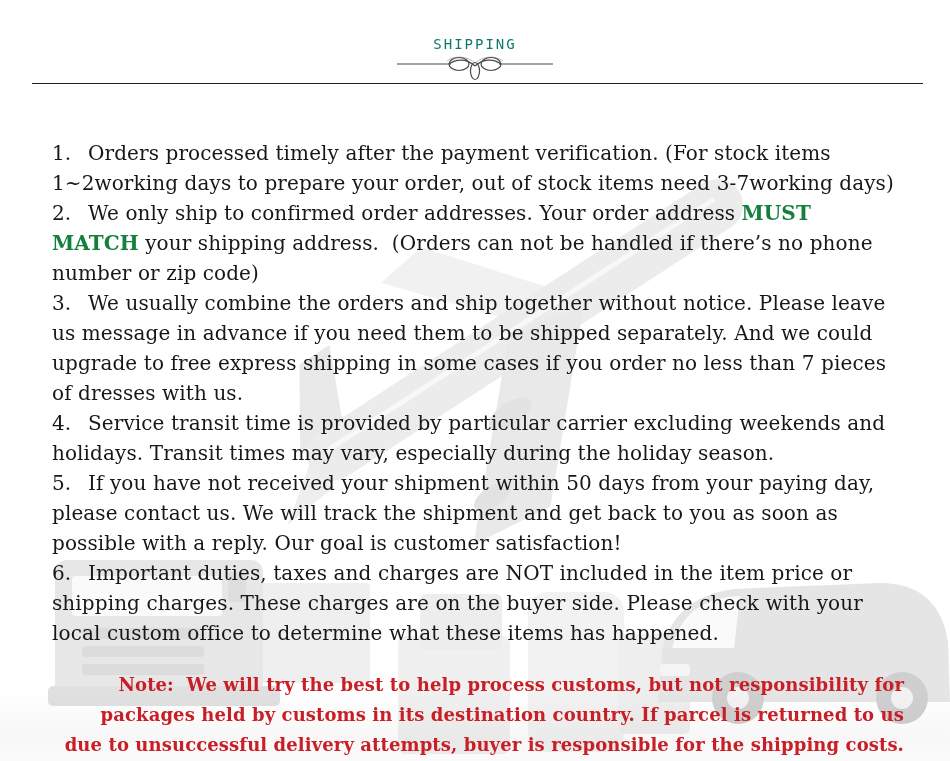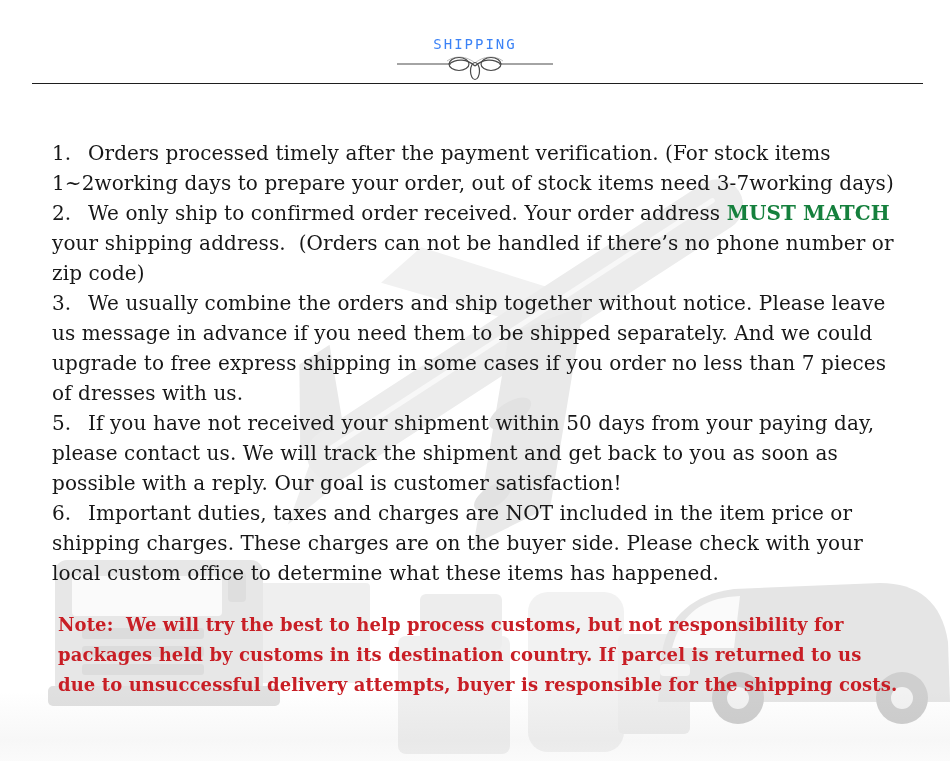--- a/index.html
+++ b/index.html
@@ -11,21 +11,21 @@
     font-family:"DejaVu Serif", serif;
   }
   
   .header{position:absolute;top:0;left:0;right:0;text-align:center;z-index:2;}
   .header-title{
     display:block;
     padding-top:36px;
     font-family:"DejaVu Sans Mono", monospace;
     font-size:14px;
     letter-spacing:2px;
-    color:#3b82f6;
+    color:#0f766e;
   }
   .flourish{display:block;margin:1px auto 0 auto;}
   .header-rule{
     position:absolute;top:83px;left:32px;width:891px;
     border:none;border-top:1.7px solid #1e1e1e;margin:0;z-index:2;
   }
   
   .watermark{position:absolute;top:0;left:0;z-index:0;}
   .floor-shade{
     position:absolute;left:0;right:0;bottom:0;height:70px;z-index:0;
@@ -45,20 +45,21 @@
   .num{display:inline-block;width:36px;}
   .hl{color:#15803d;font-weight:bold;}
   .note{
     margin:22px 0 0 0;
     padding-left:6px;
     font-size:18px;
     line-height:30px;
     font-weight:bold;
     color:#c81e25;
     letter-spacing:0.1px;
+    text-align:right;
   }
 </style>
 </head>
 <body>
 
 <div class="page">
 
   <svg class="watermark" width="950" height="761" viewBox="0 0 950 761">
 
     <g transform="translate(525,330) rotate(-33)">
@@ -118,24 +119,25 @@
         <ellipse cx="80" cy="18" rx="4.5" ry="8.5"></ellipse>
       </g>
     </svg>
   </div>
   <hr class="header-rule">
 
   <div class="content">
 
     <p class="policy"><span class="num">1.</span><span>Orders processed timely after the payment verification. (For stock items 1~2working days to prepare your order, out of stock items need 3-7working days)</span><span class="hl"></span><span></span></p>
 
-    <p class="policy"><span class="num">2.</span><span>We only ship to confirmed order received. Your order address </span><span class="hl">MUST MATCH</span><span> your shipping address.&nbsp; (Orders can not be handled if there’s no phone number or zip code)</span></p>
+    <p class="policy"><span class="num">2.</span><span>We only ship to confirmed order addresses. Your order address </span><span class="hl">MUST MATCH</span><span> your shipping address.&nbsp; (Orders can not be handled if there’s no phone number or zip code)</span></p>
 
     <p class="policy"><span class="num">3.</span><span>We usually combine the orders and ship together without notice. Please leave us message in advance if you need them to be shipped separately. And we could upgrade to free express shipping in some cases if you order no less than 7 pieces of dresses with us.</span><span class="hl"></span><span></span></p>
 
+    <p class="policy"><span class="num">4.</span><span>Service transit time is provided by particular carrier excluding weekends and holidays. Transit times may vary, especially during the holiday season.</span><span class="hl"></span><span></span></p>
 
     <p class="policy"><span class="num">5.</span><span>If you have not received your shipment within 50 days from your paying day, please contact us. We will track the shipment and get back to you as soon as possible with a reply. Our goal is customer satisfaction!</span><span class="hl"></span><span></span></p>
 
     <p class="policy"><span class="num">6.</span><span>Important duties, taxes and charges are NOT included in the item price or shipping charges. These charges are on the buyer side. Please check with your local custom office to determine what these items has happened.</span><span class="hl"></span><span></span></p>
 
     <p class="note"><span>Note:&nbsp; We will try the best to help process customs, but not responsibility for packages held by customs in its destination country. If parcel is returned to us due to unsuccessful delivery attempts, buyer is responsible for the shipping costs.</span></p>
 
   </div>
 </div>
 

